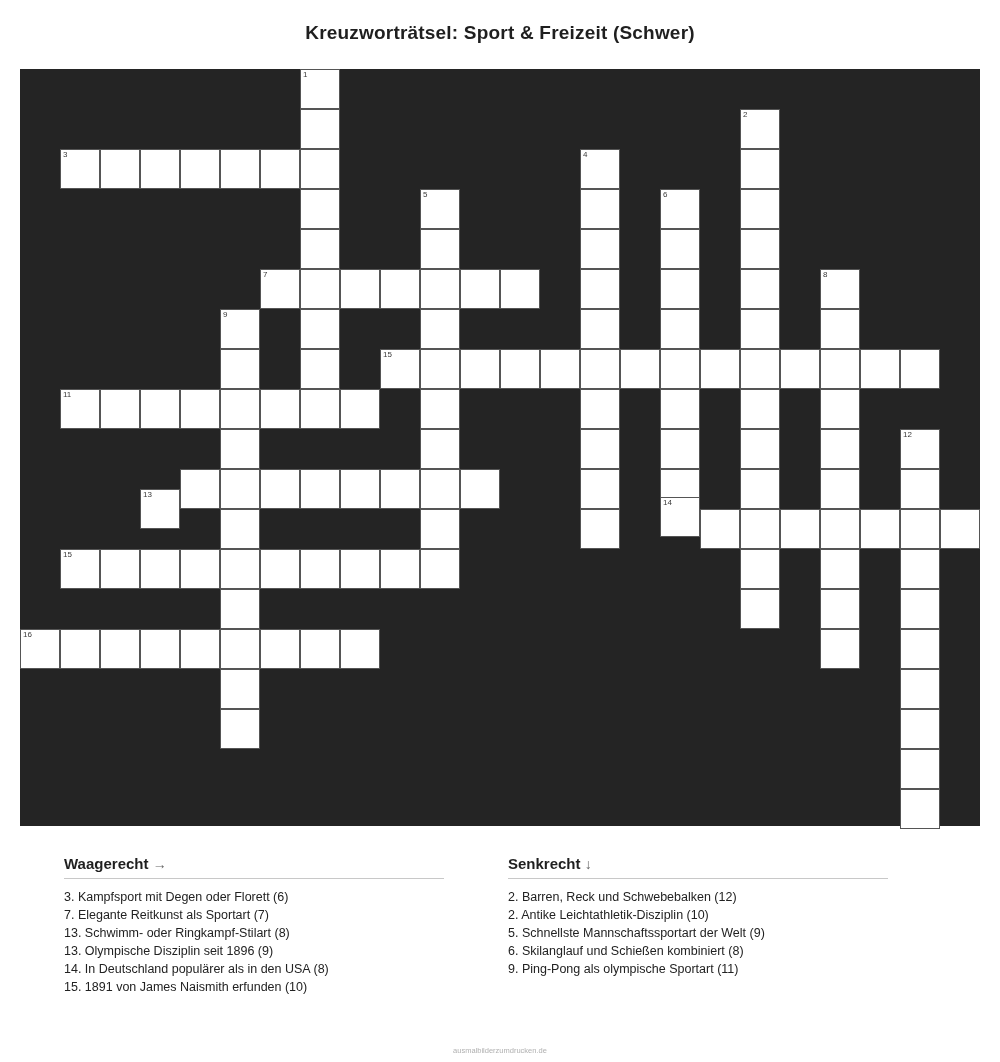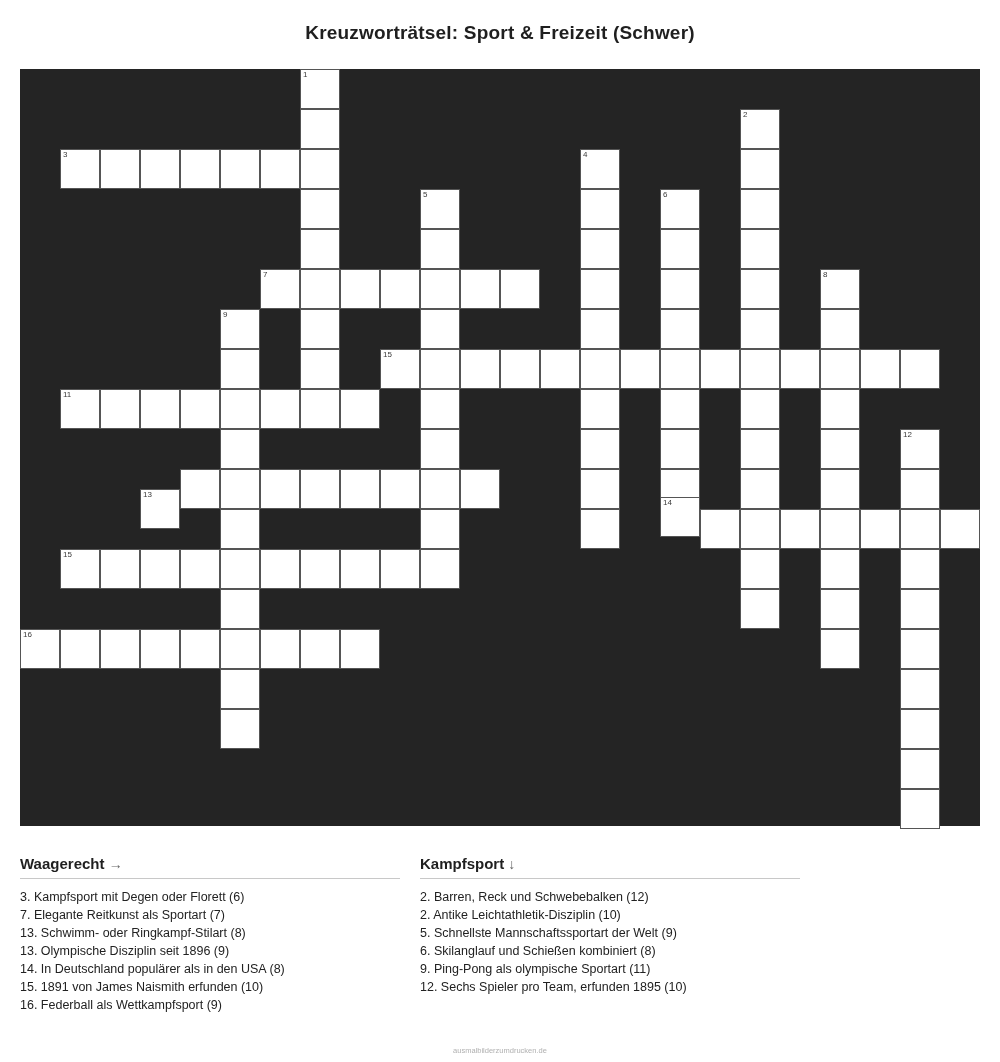--- a/index.html
+++ b/index.html
@@ -52,20 +52,21 @@
   #clues {
     position: absolute;
     left: 20px;
     top: 855px;
     width: 960px;
     display: flex;
     gap: 20px;
   }
   .clue-col {
     width: 380px;
+    margin-left: 44px;
   }
   .clue-head {
     font-size: 15px;
     font-weight: bold;
     color: #1f1f1f;
     padding-bottom: 6px;
     border-bottom: 1px solid #c8c8c8;
     margin-bottom: 9px;
   }
   .clue-head .arrow {
@@ -269,32 +270,30 @@
       <span>Waagerecht</span>
       <span class="arrow">→</span>
     </div>
     <div id="across-list">
         <div class="clue-item">3. Kampfsport mit Degen oder Florett (6)</div>
         <div class="clue-item">7. Elegante Reitkunst als Sportart (7)</div>
         <div class="clue-item">13. Schwimm- oder Ringkampf-Stilart (8)</div>
         <div class="clue-item">13. Olympische Disziplin seit 1896 (9)</div>
         <div class="clue-item">14. In Deutschland populärer als in den USA (8)</div>
         <div class="clue-item">15. 1891 von James Naismith erfunden (10)</div>
-        <div class="clue-item">16. Federball als Wettkampfsport (9)</div>
       </div>
   </div>
   <div class="clue-col">
     <div class="clue-head">
-      <span>Kampfsport</span>
+      <span>Senkrecht</span>
       <span class="arrow">↓</span>
     </div>
     <div id="down-list">
         <div class="clue-item">2. Barren, Reck und Schwebebalken (12)</div>
         <div class="clue-item">2. Antike Leichtathletik-Disziplin (10)</div>
         <div class="clue-item">5. Schnellste Mannschaftssportart der Welt (9)</div>
         <div class="clue-item">6. Skilanglauf und Schießen kombiniert (8)</div>
         <div class="clue-item">9. Ping-Pong als olympische Sportart (11)</div>
-        <div class="clue-item">12. Sechs Spieler pro Team, erfunden 1895 (10)</div>
       </div>
   </div>
 </div>
 
 <div id="footer">ausmalbilderzumdrucken.de</div>
 
 </body></html>

